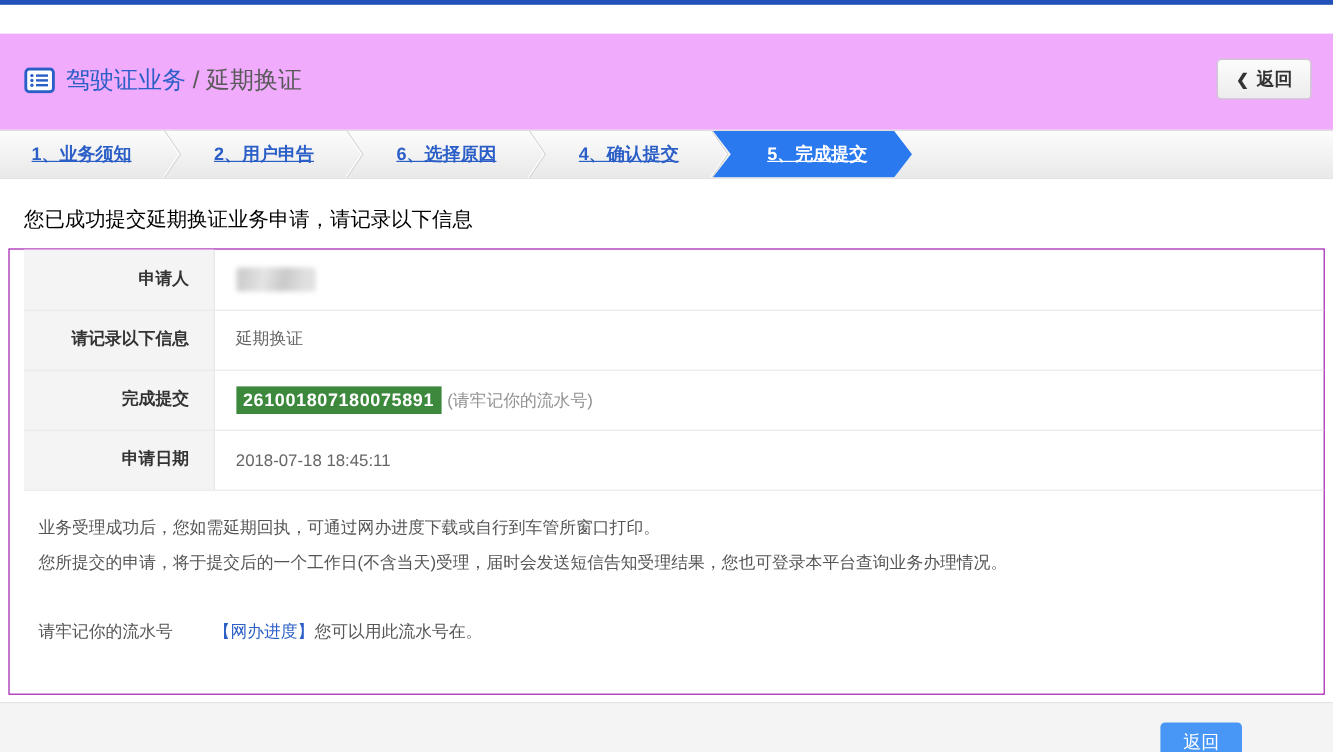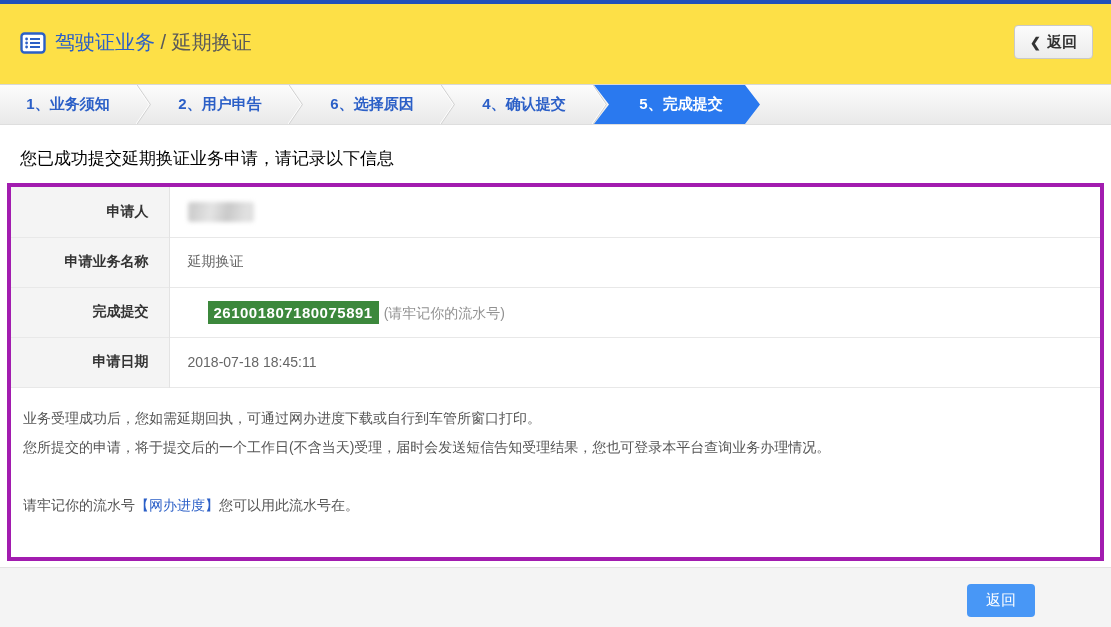--- a/index.html
+++ b/index.html
@@ -7,78 +7,78 @@
   body {
     width:1111px; height:627px; position:relative;
     background:#ffffff; font-family:"Liberation Sans", sans-serif;
     overflow:hidden;
   }
 
   
   .top-strip { height:4px; background:#2151b8; }
 
   
-  .header { height:80px; position:relative; background:#fde047; }
+  .header { height:80px; position:relative; background:#f0abfc;margin-top:24px; }
   .header-left { position:absolute; left:20px; top:25px; display:flex; align-items:center; }
   .list-icon { width:26px; height:22px; margin-right:9px; flex:0 0 auto; }
   .page-title { font-size:20px; color:#2b5fc7; white-space:nowrap; }
   .page-title .crumb-sep, .page-title .crumb-current { color:#595959; }
   .btn-back-top {
     position:absolute; right:18px; top:21px; height:34px; padding:0 15px;
     background:linear-gradient(#fcfcfc,#ececec); border:1px solid #c9c9c9;
     border-radius:4px; color:#333; font-size:15px; font-weight:bold;
     display:flex; align-items:center; gap:6px; cursor:pointer;
   }
   .btn-back-top .chev { font-size:13px; font-weight:bold; }
 
   
   .tabs {
     height:41px; display:flex; align-items:stretch;
     background:linear-gradient(#fcfcfc,#e9e9e9);
     border-top:1px solid #d8d8d8; border-bottom:1px solid #dedede;
   }
   .tab {
     width:136px; display:flex; align-items:center; justify-content:center;
-    color:#2b5fc7; font-size:15px; font-weight:bold; cursor:pointer; white-space:nowrap;
+    color:#2b5fc7; font-size:15px; font-weight:bold; cursor:pointer; white-space:nowrap;text-decoration:underline;
   }
   .tab-sep { width:16px; flex:0 0 auto; }
   .tab-sep svg { display:block; height:100%; }
   .tab.active {
     width:166px; background:#2a79ef; color:#ffffff;
     clip-path:polygon(0 0, calc(100% - 15px) 0, 100% 50%, calc(100% - 15px) 100%, 0 100%, 15px 50%);
     margin-left:-14px; padding-left:8px;
   }
 
   
   .success-msg { margin:22px 0 13px 20px; font-size:17px; color:#000000; }
 
-  .panel { margin:0 7px; border:4px solid #a21caf; background:#fff; }
+  .panel { margin:0 7px; border:1px solid #a21caf; background:#fff;padding-left:12px; }
   table.info-table { width:100%; border-collapse:collapse; }
   table.info-table tr { border-bottom:1px solid #e8e8e8; }
   td.label-cell {
     width:158px; background:#f4f4f4; border-right:1px solid #e3e3e3;
     text-align:right; padding-right:20px; font-weight:bold; color:#333;
     font-size:14px; height:50px;
   }
   td.value-cell { padding-left:18px; font-size:14px; color:#666; }
   .masked-name {
     width:66px; height:20px; border-radius:3px;
     background:linear-gradient(100deg,#cfcfcf 10%,#e4e4e4 35%,#c9c9c9 60%,#e0e0e0 85%);
     filter:blur(2px);
   }
   .serial-badge {
     display:inline-block; background:#3c883c; color:#fff; font-weight:bold;
-    font-size:15px; padding:3px 6px; letter-spacing:0.5px;margin-left:20px;
+    font-size:15px; padding:3px 6px; letter-spacing:0.5px;
   }
   .serial-note { color:#919191; margin-left:5px;margin-top:14px; }
 
   .notes { padding:12px 12px 32px 12px; font-size:14px; color:#555; }
   .notes p { margin:8px 0; line-height:1.55; }
   .progress-note { margin-top:36px !important; }
-  .link-progress { color:#2b5fc7; cursor:pointer; text-decoration:none; }
+  .link-progress { color:#2b5fc7; cursor:pointer; text-decoration:none;margin-left:34px; }
 
   
   .footer {
     margin-top:6px; height:66px; background:#f4f4f4; border-top:1px solid #e3e3e3;
     display:flex; align-items:center; justify-content:flex-end; padding-right:76px;
   }
   .btn-back-bottom {
     min-width:68px; height:33px; background:#4897f6; color:#fff; border:none;
     border-radius:4px; font-size:15px; font-family:inherit; cursor:pointer;
   }
@@ -146,21 +146,21 @@
 <div class="panel">
   <table class="info-table">
     <tbody>
         <tr>
       <td class="label-cell">申请人</td>
       <td class="value-cell">
         <div class="masked-name"></div>
       </td>
     </tr>
     <tr>
-      <td class="label-cell">申请业务名称</td>
+      <td class="label-cell">请记录以下信息</td>
       <td class="value-cell">延期换证</td>
     </tr>
     <tr>
       <td class="label-cell">完成提交</td>
       <td class="value-cell">
         <span class="serial-badge">261001807180075891</span><span class="serial-note">(请牢记你的流水号)</span>
       </td>
     </tr>
     <tr>
       <td class="label-cell">申请日期</td>

